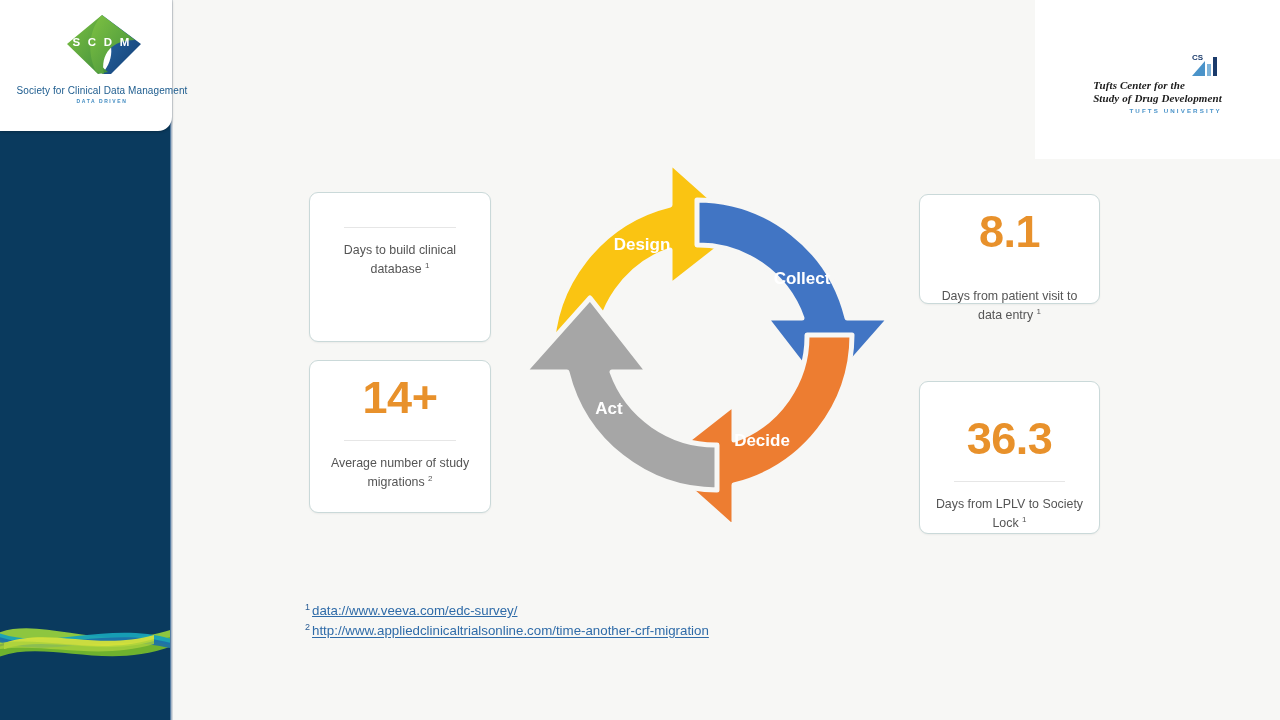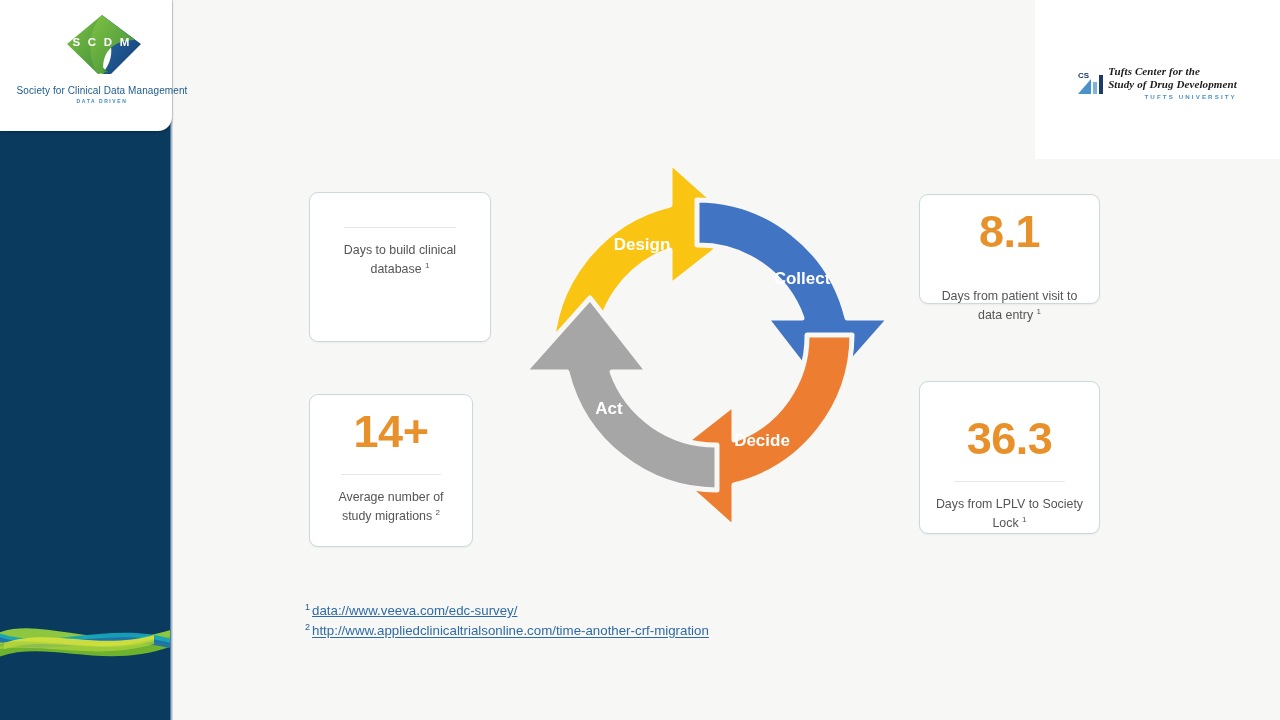--- a/index.html
+++ b/index.html
@@ -56,21 +56,21 @@
   
   #waves { position: absolute; left: -6px; bottom: 35px; width: 190px; height: 120px; }
 
   
   #tufts-panel {
     position: absolute; left: 1035px; top: 0;
     width: 245px; height: 159px;
     background: #ffffff;
     display: flex; align-items: center; justify-content: center;
   }
-  #tufts-inner { display: flex; align-items: center; margin-top: 6px; }
+  #tufts-inner { display: flex; align-items: flex-end; margin-top: 6px; flex-direction: column; }
   #tufts-text { font-family: "Liberation Serif", serif; }
   .tufts-l1, .tufts-l2 {
     font-size: 11px; font-weight: bold; color: #1b1b1b;
     line-height: 1.18; white-space: nowrap; letter-spacing: .1px; font-style: italic;
   }
   #tufts-univ {
     font-size: 6.2px; font-weight: bold; color: #4a93c9;
     letter-spacing: 2.1px; text-align: right; margin-top: 3px;
     font-family: "Liberation Sans", sans-serif;
   }
@@ -92,21 +92,21 @@
   .stat-divider {
     width: 62%; height: 1px; background: #e6e6e6; margin: 20px 0 14px 0;
   }
   .stat-caption {
     font-size: 12.4px; color: #555555; text-align: center;
     line-height: 1.45; padding: 0 14px;
   }
   .stat-caption sup { font-size: 8px; }
 
   #card-tl { left: 309px; top: 192px; width: 182px; height: 150px; }
-  #card-bl { left: 309px; top: 394px; width: 164px; height: 153px; }
+  #card-bl { left: 309px; top: 360px; width: 182px; height: 153px; }
   #card-tr { left: 919px; top: 194px; width: 181px; height: 110px; }
   #card-br { left: 919px; top: 381px; width: 181px; height: 153px; justify-content: flex-end; }
 
   
   #cycle { position: absolute; left: 512px; top: 150px; width: 390px; height: 390px; }
   #cycle svg { display: block; }
   .cyc-label {
     font-family: "Liberation Sans", sans-serif;
     font-size: 17px; font-weight: bold; fill: #ffffff;
   }

